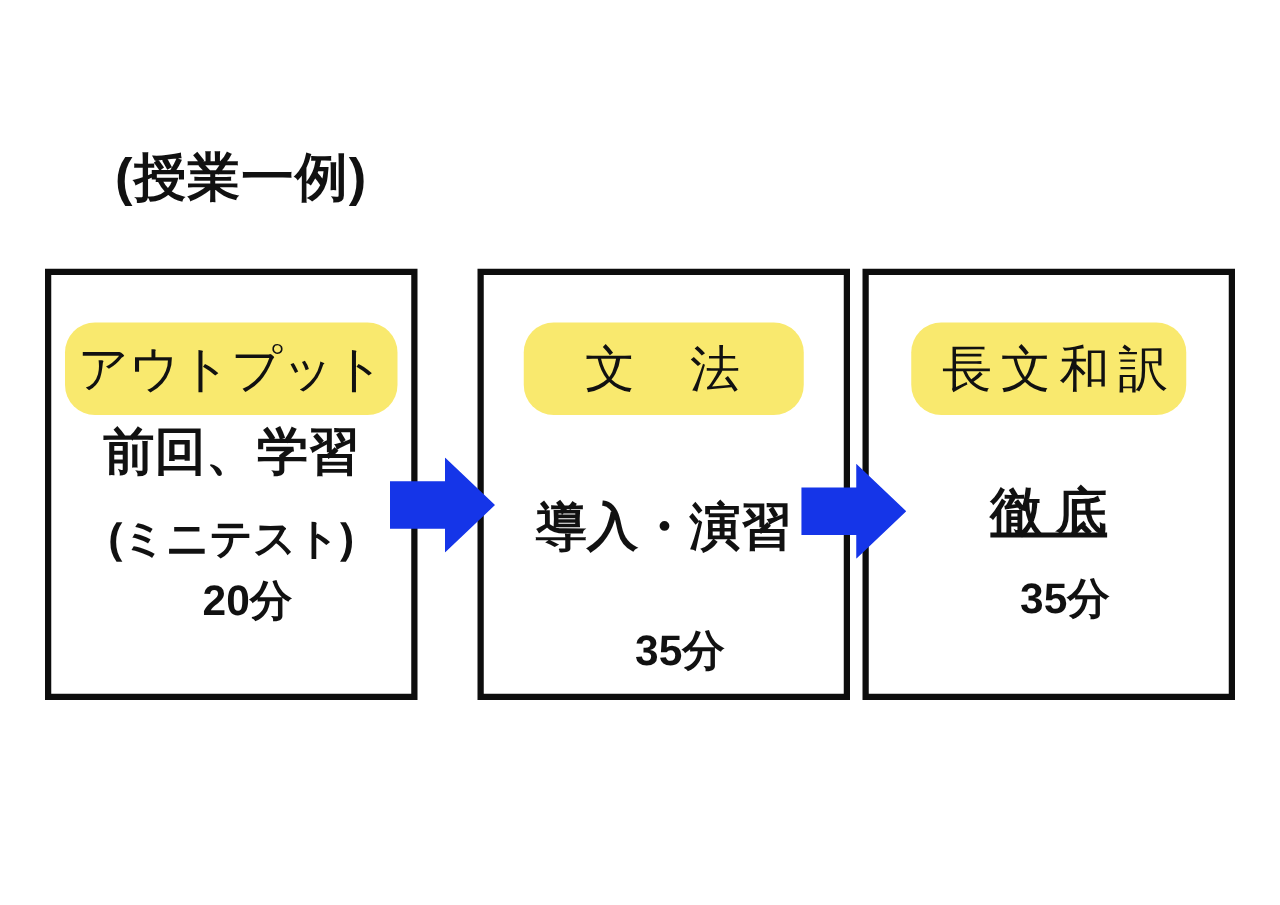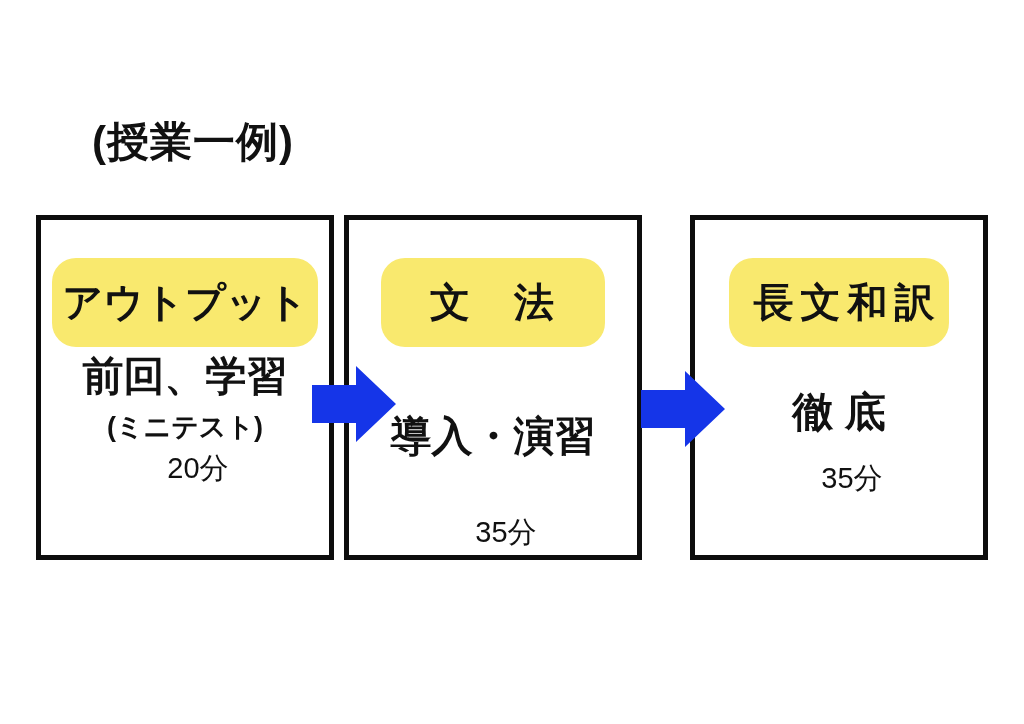--- a/index.html
+++ b/index.html
@@ -31,56 +31,56 @@
     height: 345px;
     box-sizing: border-box;
     background: #ffffff;
     border: 5px solid var(--border, #0d0d0d);
     display: flex;
     flex-direction: column;
     align-items: center;
     text-align: center;
   }
   .box-1 { left: 36px; }
-  .box-2 { left: 344px; }
+  .box-2 { left: 382px; }
   .box-3 { left: 690px; }
   .pill {
     margin-top: 38px;
-    height: 89px;
+    height: 74px;
     border-radius: 24px;
     background: var(--highlight, #f9e96e);
     display: flex;
     align-items: center;
     justify-content: center;
     font-size: 40px;
-    font-weight: 700;
+    font-weight: 400;
     box-sizing: border-box;
     white-space: nowrap;
   }
   .box-1 .pill { width: 266px; }
   .box-2 .pill { width: 224px; letter-spacing: 2px; }
   .box-3 .pill { width: 220px; letter-spacing: 7px; padding-left: 17px; }
   .lines {
     font-size: 41px;
     font-weight: 800;
     line-height: 54px;
     white-space: nowrap;
   }
   .box-1 .lines { margin-top: 2px; }
   .box-2 .lines { margin-top: 62px; }
-  .box-3 .lines { margin-top: 38px; }
+  .box-3 .lines { margin-top: 50px; text-decoration: underline; }
   .note {
-    margin-top: 6px;
-    font-size: 27px;
+    margin-top: 20px;
+    font-size: 34px;
     font-weight: 800;
     white-space: nowrap;
   }
   .duration {
-    font-size: 29px;
-    font-weight: 400;
+    font-size: 34px;
+    font-weight: 700;
     white-space: nowrap;
     margin-left: 26px;
   }
   .box-1 .duration { margin-top: 4px; }
   .box-2 .duration { margin-top: 50px; }
   .box-3 .duration { margin-top: 20px; }
   .arrow {
     position: absolute;
     width: 84px;
     height: 76px;

